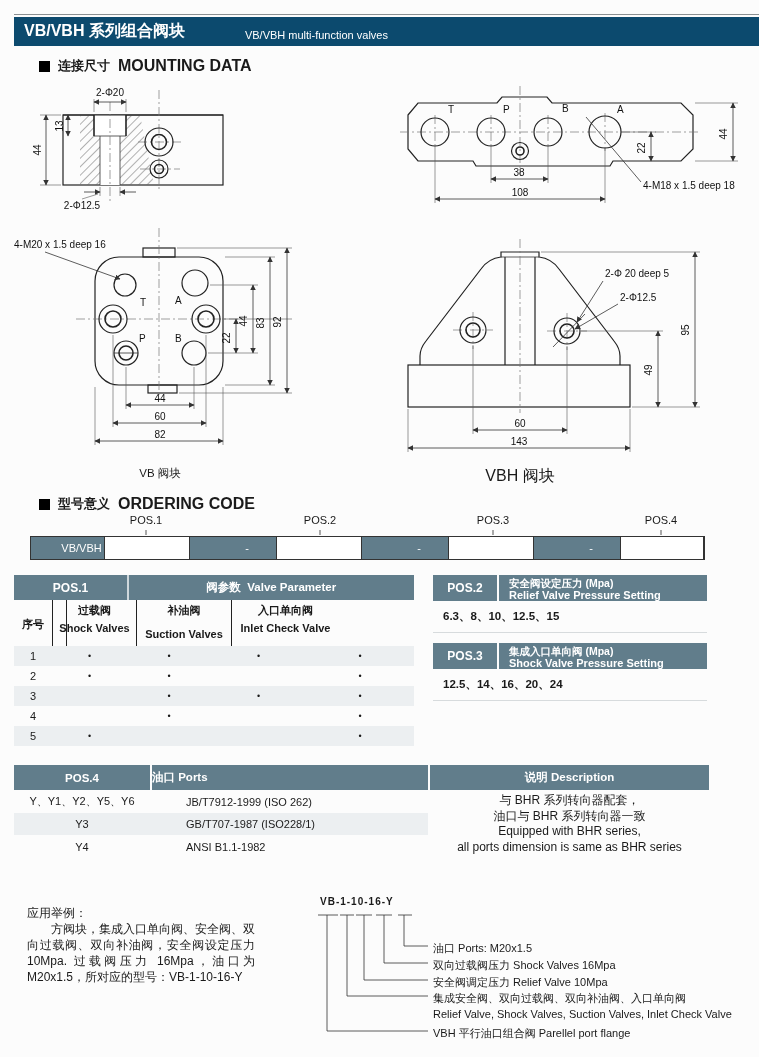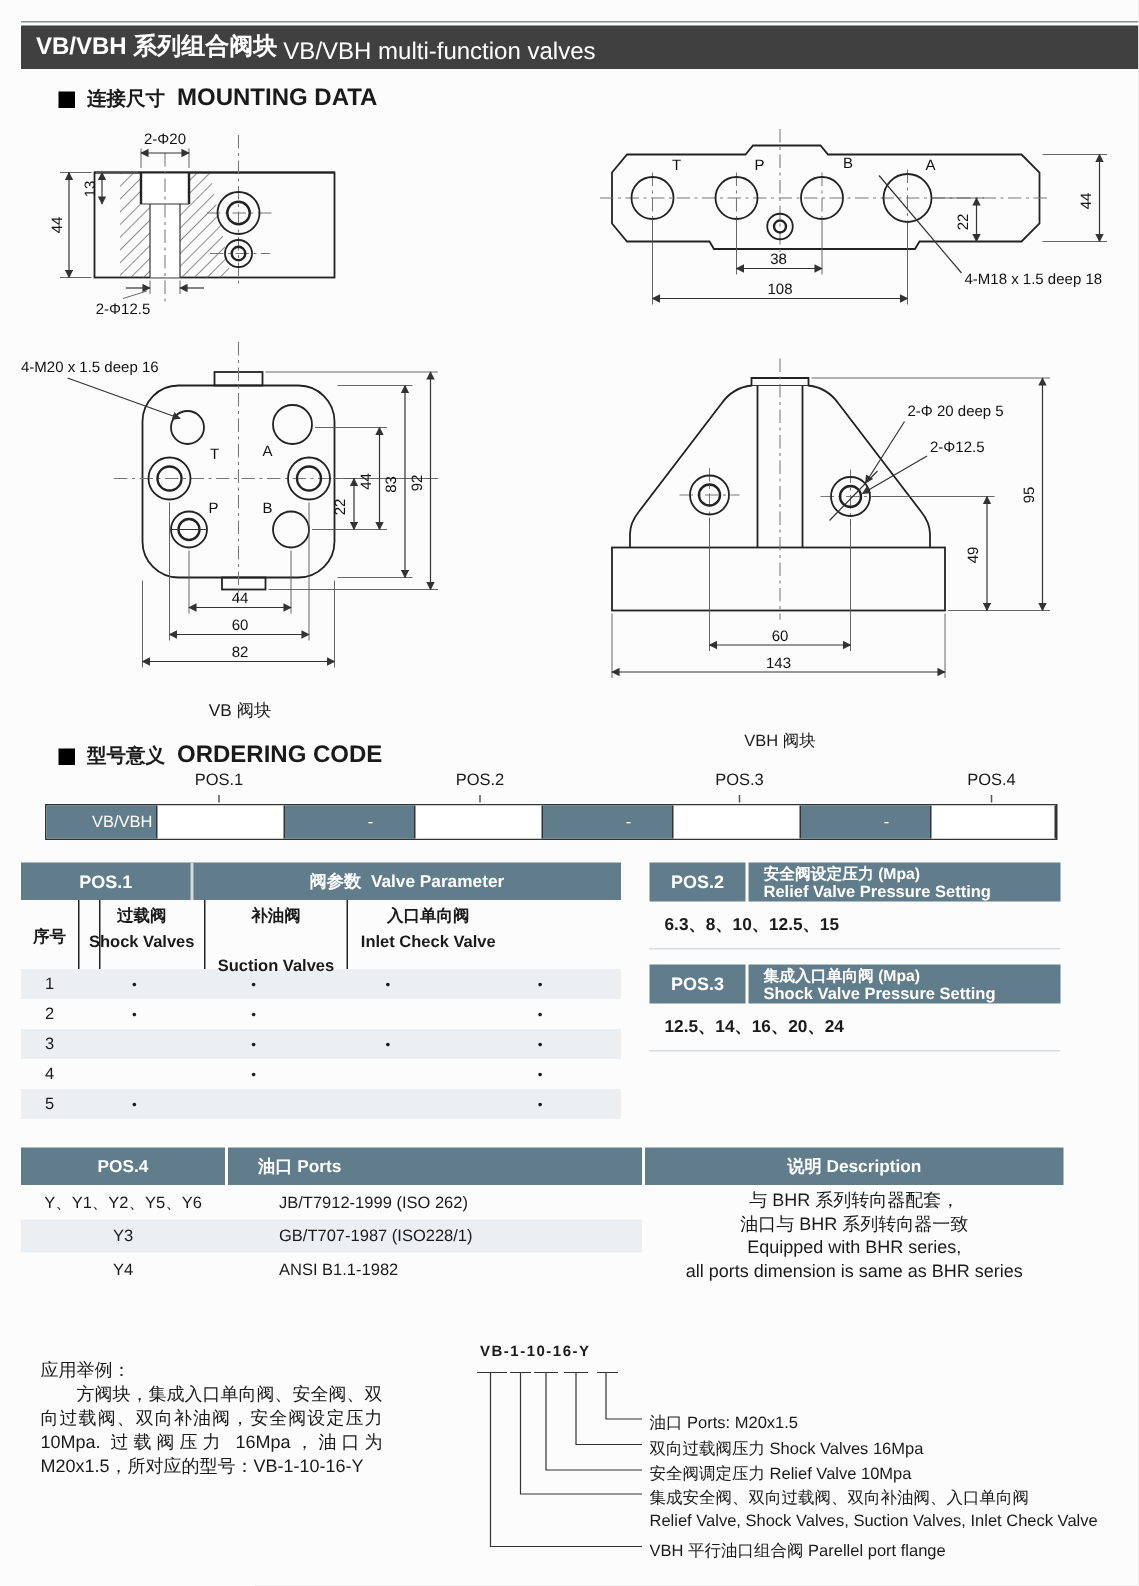--- a/index.html
+++ b/index.html
@@ -1,19 +1,19 @@
 <!DOCTYPE html>
 <html><head>
 <meta charset="utf-8">
 <style>
   html,body{margin:0;padding:0;background:#e8e8e8;}
   .page{position:relative;width:759px;height:1057px;background:#fcfcfc;
         font-family:"Liberation Sans",sans-serif;color:#1a1a1a;overflow:hidden;}
   .abs{position:absolute;}
-  .teal{background:#404040;}
+  .teal{background:#0c4a6e;gap:24px;}
   .white{color:#fff;}
   .bold{font-weight:bold;}
   .ctr{text-align:center;}
   svg text{font-family:"Liberation Sans",sans-serif;font-size:10px;fill:#111;}
   .ol{fill:none;stroke:#222;stroke-width:1.2;}
   .ol2{fill:none;stroke:#222;stroke-width:1.6;}
   .thin{fill:none;stroke:#333;stroke-width:0.8;}
   .dim{stroke:#333;stroke-width:0.8;fill:none;}
   .ext{stroke:#555;stroke-width:0.6;fill:none;}
   .cl{stroke:#777;stroke-width:0.7;fill:none;stroke-dasharray:9 3 2 3;}
@@ -59,21 +59,21 @@
       </marker>
       <pattern id="hatchp" patternUnits="userSpaceOnUse" width="6" height="6" patternTransform="rotate(45)">
         <line x1="0" y1="0" x2="0" y2="6" stroke="#666" stroke-width="1"></line>
       </pattern>
     </defs>
   </svg>
 
   <div class="abs" style="left:14px;top:14px;right:0;height:1px;background:#8a8f91"></div>
   <div class="abs teal hdrbar" style="left:14px;top:17px;right:0;height:29px;">
     <span class="white bold" style="font-size:16px;margin-left:10px">VB/VBH 系列组合阀块</span>
-    <span class="white" style="font-size:16px;margin-left:4px;margin-top:6px">VB/VBH multi-function valves</span>
+    <span class="white" style="font-size:11px;margin-left:36px;margin-top:6px">VB/VBH multi-function valves</span>
   </div>
 
   <div class="abs sect" style="left:14px;top:57px;">
     <span class="sq"></span>
     <span class="cn">连接尺寸</span>
     <span class="en">MOUNTING DATA</span>
   </div>
 
   <svg class="abs" style="left:20px;top:82px" width="280" height="140" viewBox="0 0 280 140">
     <rect x="43" y="33" width="160" height="70" class="ol"></rect>
@@ -256,21 +256,21 @@
 
     <line x1="78" y1="108" x2="78" y2="197" class="ext"></line>
     <line x1="172" y1="109" x2="172" y2="197" class="ext"></line>
     <line x1="78" y1="193" x2="172" y2="193" class="dim" marker-start="url(#arr)" marker-end="url(#arr)"></line>
     <text x="125" y="190" text-anchor="middle">60</text>
     <line x1="13" y1="172" x2="13" y2="215" class="ext"></line>
     <line x1="235" y1="172" x2="235" y2="215" class="ext"></line>
     <line x1="13" y1="211" x2="235" y2="211" class="dim" marker-start="url(#arr)" marker-end="url(#arr)"></line>
     <text x="124" y="208" text-anchor="middle">143</text>
   </svg>
-  <div class="abs ctr" style="left:470px;top:486px;width:100px;font-size:11px">VBH 阀块</div>
+  <div class="abs ctr" style="left:470px;top:466px;width:100px;font-size:16px">VBH 阀块</div>
 
   <div class="abs sect" style="left:14px;top:495px;">
     <span class="sq"></span>
     <span class="cn">型号意义</span>
     <span class="en">ORDERING CODE</span>
   </div>
 
   <div class="abs poslbl" style="left:146px;top:514px">POS.1</div>
   <div class="abs poslbl" style="left:320px;top:514px">POS.2</div>
   <div class="abs poslbl" style="left:493px;top:514px">POS.3</div>
@@ -300,21 +300,21 @@
       </div>
     </div>
     <div class="p1sub" style="height:46px">
       <div class="c" style="width:38px;display:flex;align-items:center;justify-content:center">序号</div>
       <div class="c" style="width:84px">
         <div>过载阀</div>
         <div style="margin-top:4px">Shock Valves</div>
       </div>
       <div class="c" style="width:95px">
         <div>补油阀</div>
-        <div style="margin-top:20px">Suction Valves</div>
+        <div style="margin-top:10px">Suction Valves</div>
       </div>
       <div class="c" style="width:108px">
         <div>入口单向阀</div>
         <div style="margin-top:4px">Inlet Check Valve</div>
       </div>
     </div>
 
     <div class="p1row stripe" style="height:20px">
       <div style="width:38px">1</div>
       <div class="mark" style="width:75px">•</div>
@@ -374,21 +374,21 @@
         <div class="l2">Shock Valve Pressure Setting</div>
       </div>
     </div>
     <div class="vals" style="padding:8px 0 0 10px">12.5、14、16、20、24</div>
     <div class="hrline" style="margin-top:8px"></div>
   </div>
 
   <div class="abs" style="left:14px;top:765px;width:695px">
     <div class="p4hdr" style="height:25px">
       <div style="width:136px;justify-content:center">POS.4</div>
-      <div style="width:276px;margin-left:2px;padding-left:20px">油口 Ports</div>
+      <div style="width:276px;margin-left:2px;">油口 Ports</div>
       <div style="flex:1;margin-left:2px;justify-content:center">说明 Description</div>
     </div>
     <div style="position:relative;height:68px">
       <div class="abs stripe" style="left:0;top:23px;width:414px;height:22px"></div>
       <div class="abs p4row" style="left:0;top:0;width:414px;height:23px">
         <div class="ctr" style="width:136px">Y、Y1、Y2、Y5、Y6</div>
         <div style="padding-left:36px">JB/T7912-1999  (ISO 262)</div>
       </div>
       <div class="abs p4row" style="left:0;top:23px;width:414px;height:22px">
         <div class="ctr" style="width:136px">Y3</div>

